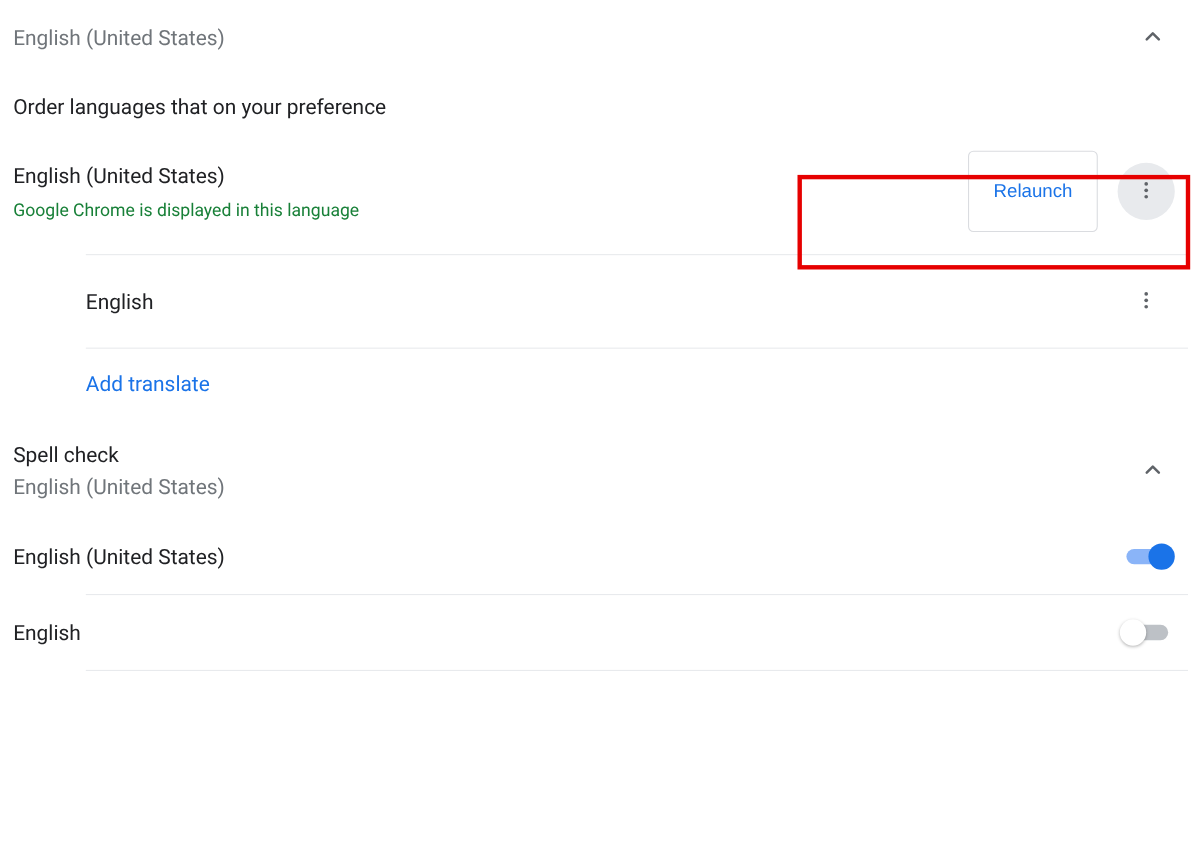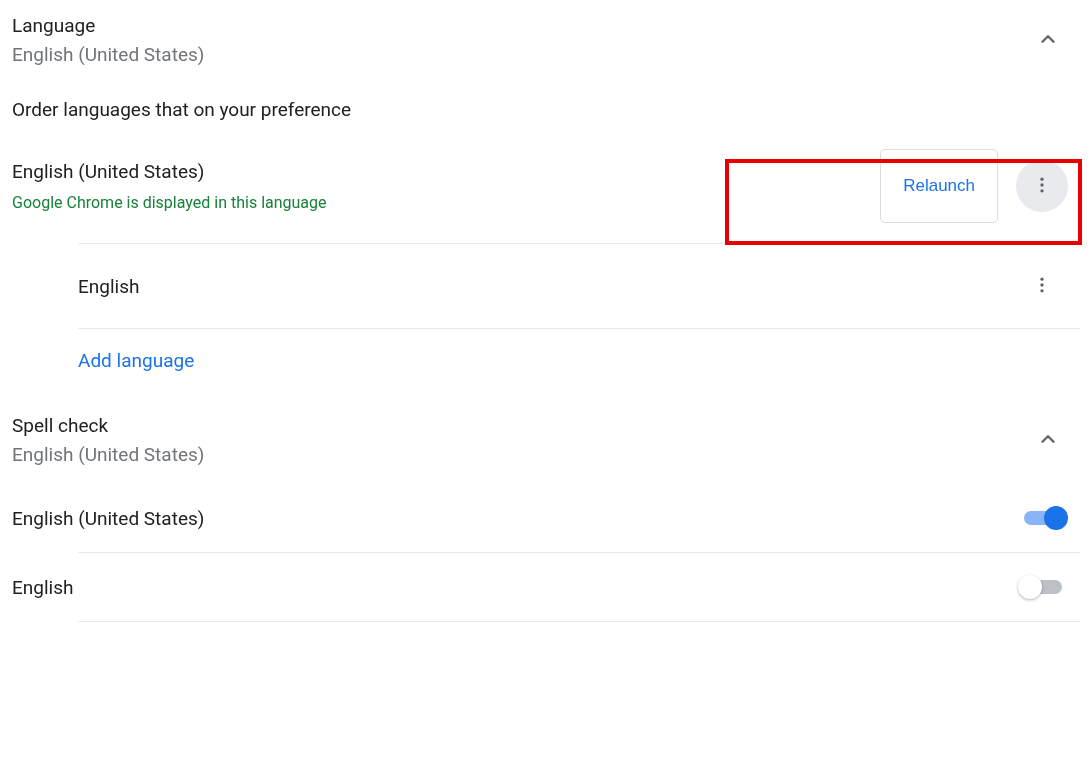--- a/index.html
+++ b/index.html
@@ -187,21 +187,20 @@
       padding: 22px 12px 22px 0;
     }
   </style>
 </head>
 <body>
 
 <div class="container">
 
   <div class="section-header">
     <div class="titles">
-      <div class="section-title">Language</div>
       <div class="section-subtitle">English (United States)</div>
     </div>
     <button class="chevron-btn">
       <span>
         <svg width="22" height="22" viewBox="0 0 24 24" fill="none" stroke="currentColor" stroke-width="2.5" stroke-linecap="round" stroke-linejoin="round">
             <polyline points="18 15 12 9 6 15"></polyline>
           </svg>
       </span>
     </button>
   </div>
@@ -239,21 +238,21 @@
               <circle cx="12" cy="5" r="2"></circle>
               <circle cx="12" cy="12" r="2"></circle>
               <circle cx="12" cy="19" r="2"></circle>
             </svg>
         </span>
       </button>
     </div>
   </div>
   <div class="divider"></div>
 
-  <a class="add-link">Add language</a>
+  <a class="add-link">Add translate</a>
 
 
   <div class="section-header" style="padding-top:22px;">
     <div class="titles">
       <div class="section-title">Spell check</div>
       <div class="section-subtitle">English (United States)</div>
     </div>
     <button class="chevron-btn">
       <span>
         <svg width="22" height="22" viewBox="0 0 24 24" fill="none" stroke="currentColor" stroke-width="2.5" stroke-linecap="round" stroke-linejoin="round">

